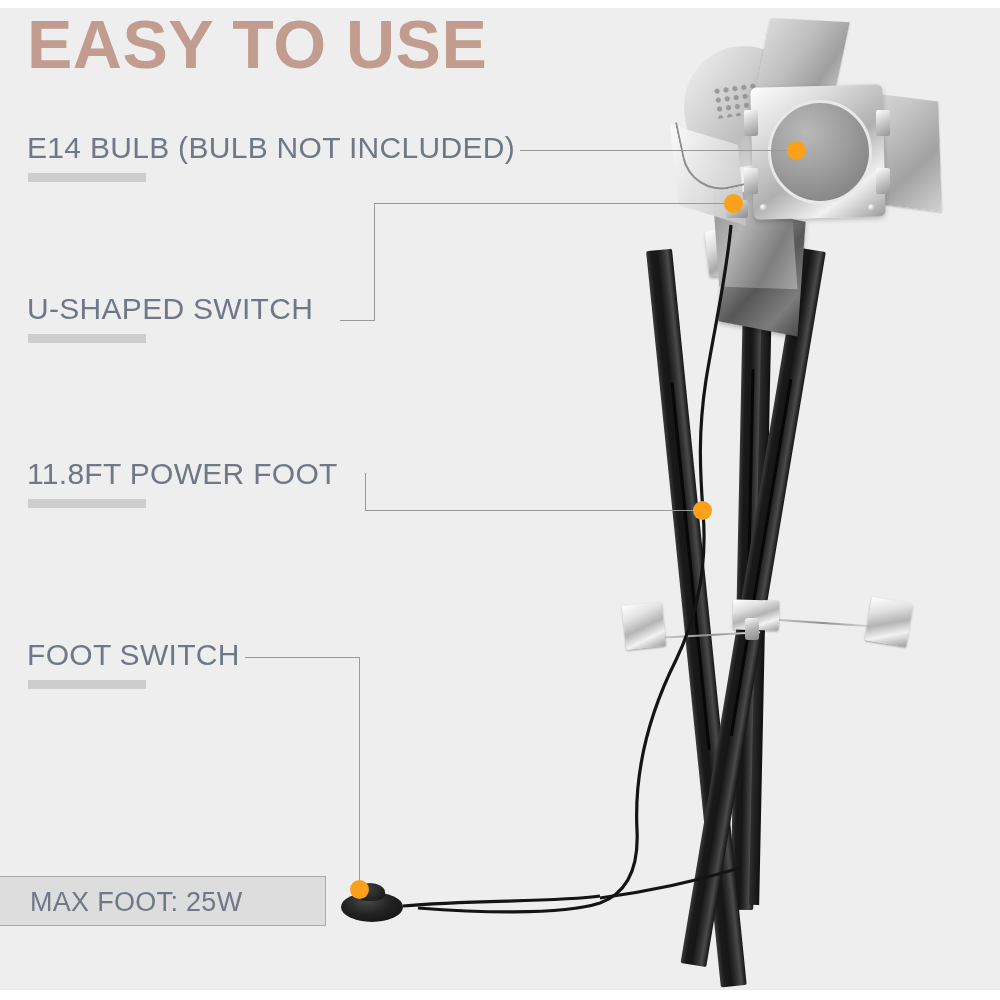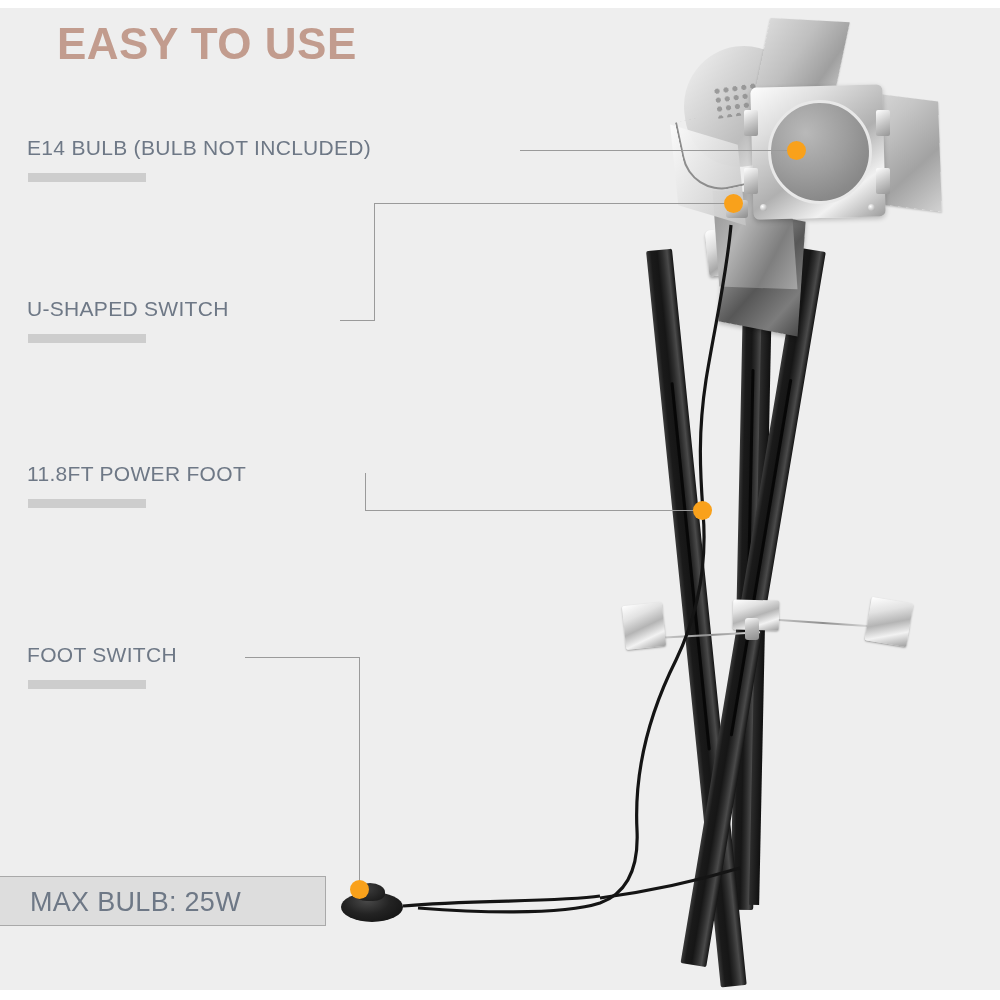--- a/index.html
+++ b/index.html
@@ -16,32 +16,31 @@
     overflow:hidden;
   }
   
   .plate{
     position:absolute;left:0;top:8px;width:1000px;height:982px;
     background:#eeeeee;
   }
   
   .headline{
     position:absolute;left:27px;top:14px;
-    font-size:44px;line-height:60px;
+    font-size:68px;line-height:60px;
     font-weight:bold;
     letter-spacing:.5px;
     color:#c29c8e;
     white-space:nowrap;
-    margin-left:30px;
   }
   
   .feat{position:absolute;}
   .feat .txt{
     position:absolute;left:0;top:0;
-    font-size:21px;line-height:30px;
+    font-size:30px;line-height:30px;
     color:#6e7886;
     letter-spacing:.3px;
     white-space:nowrap;
   }
   .feat .bar{
     position:absolute;left:1px;top:40px;
     width:118px;height:9px;
     background:#cdcdcd;
   }
   .f1{left:27px;top:133px;}
@@ -328,17 +327,17 @@
     <div class="txt">11.8FT POWER FOOT</div>
     <div class="bar"></div>
   </div>
 
   <div class="feat f4">
     <div class="txt">FOOT SWITCH</div>
     <div class="bar"></div>
   </div>
 
   <div class="powertag">
-    <span>MAX BULB: 25W</span>
+    <span>MAX FOOT: 25W</span>
   </div>
 
   <div class="bottomstrip"></div>
 </div>
 
 </body></html>

